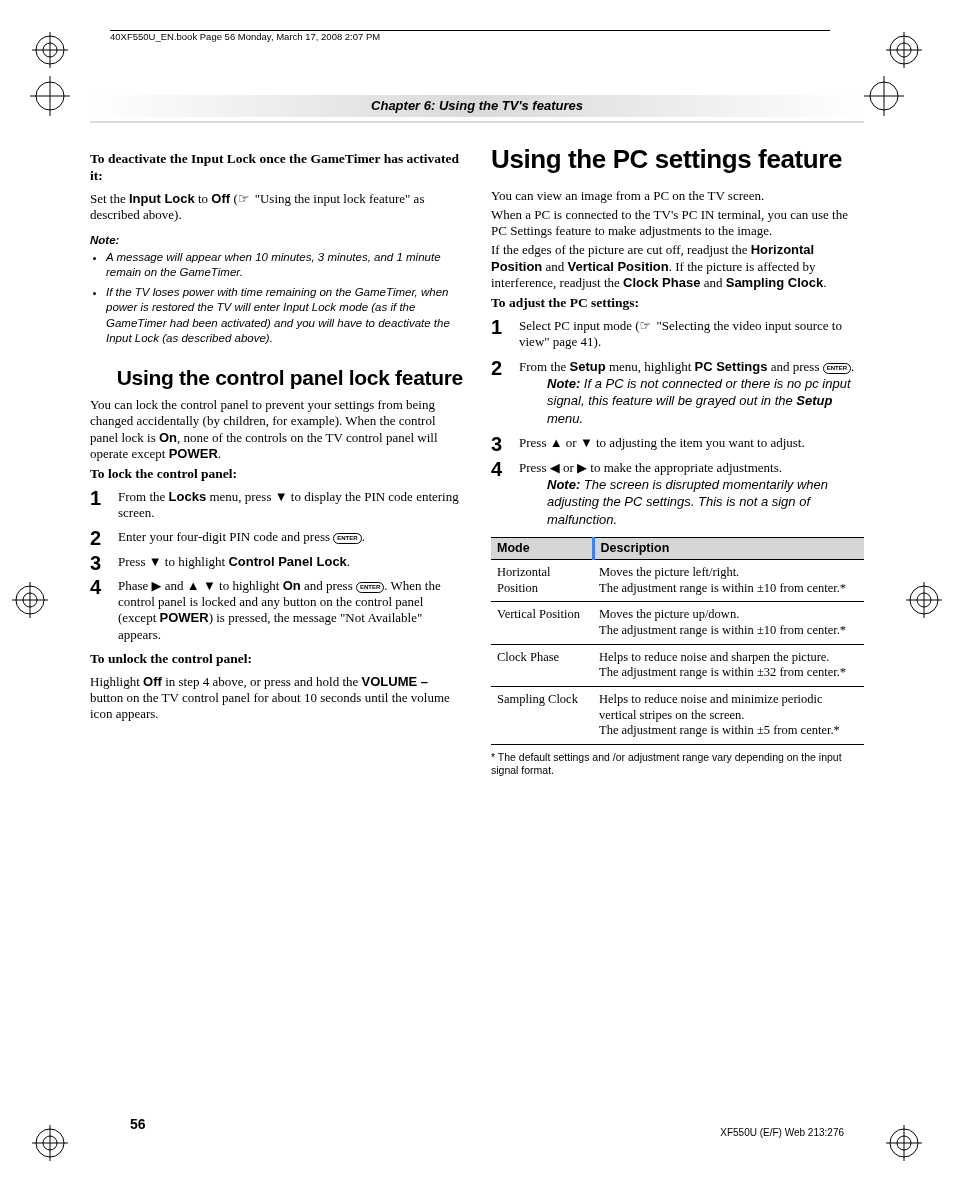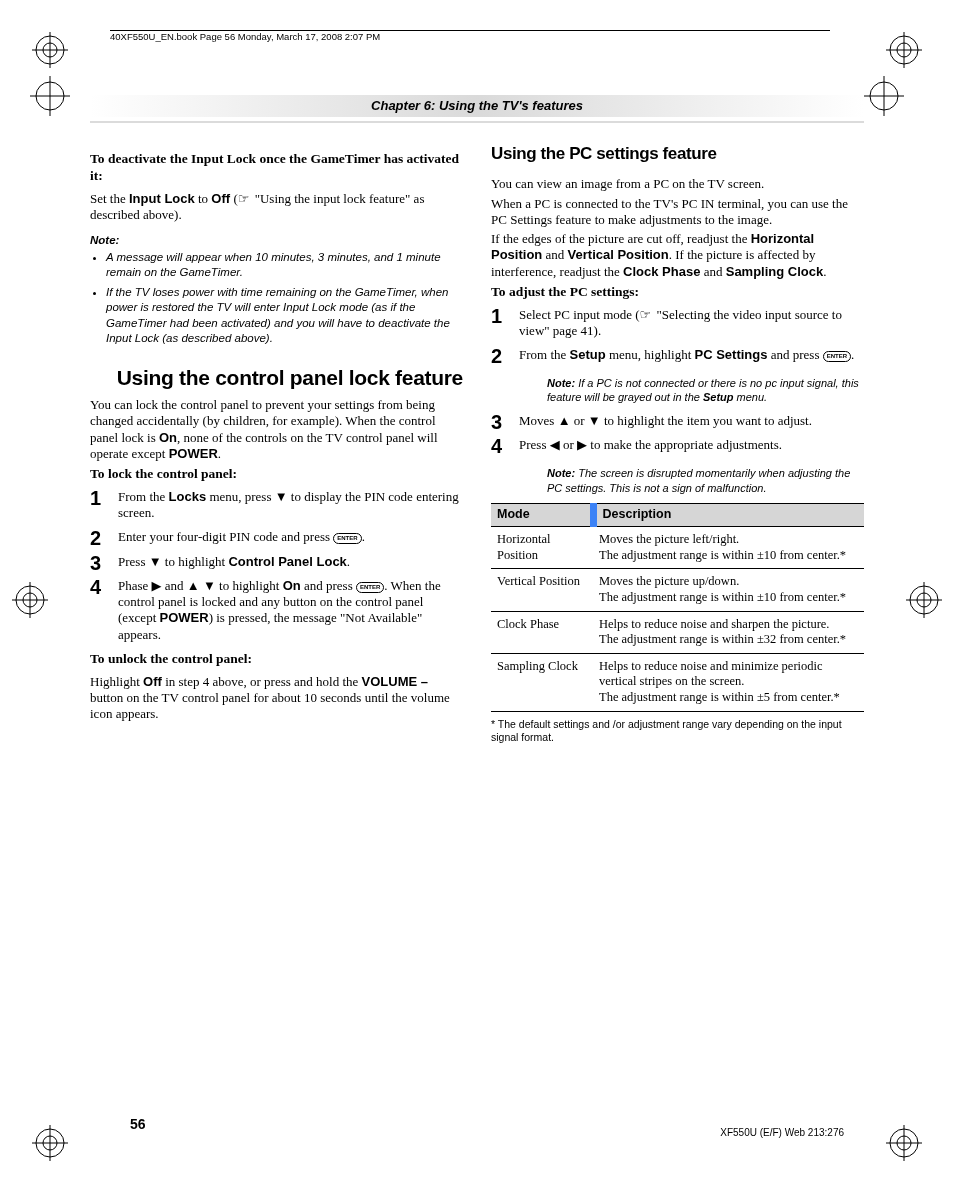--- a/index.html
+++ b/index.html
@@ -81,21 +81,21 @@
     font-weight: bold;
     font-size: 21px;
     margin: 18px 0 6px 0;
     text-align: right;
   }
   h1.condensed {
     font-family: "Arial Narrow", Arial, sans-serif;
     font-stretch: condensed;
     letter-spacing: -0.4px;
     font-weight: bold;
-    font-size: 17px;
+    font-size: 26px;
     margin: -4px 0 12px 0;
   }
   .sans-b { font-family: Arial, Helvetica, sans-serif; font-weight: bold; }
   ol.steps {
     list-style: none;
     padding: 0; margin: 6px 0;
     counter-reset: step;
   }
   ol.steps > li {
     counter-increment: step;
@@ -106,43 +106,43 @@
   ol.steps > li::before {
     content: counter(step);
     position: absolute; left: 0; top: -3px;
     font-family: "Arial Narrow", Arial, sans-serif;
     font-weight: bold;
     font-size: 20px;
   }
   .inline-note {
     font-family: Arial, Helvetica, sans-serif;
     font-style: italic;
-    font-size: 11px;
+    font-size: 13px;
     margin-left: 28px;
-    margin-top: 12px;
+    margin-top: 0;
     margin-bottom: 6px;
     line-height: 1.35;
   }
   .inline-note .lbl { font-weight: bold; }
   table.modes {
     width: 100%;
     border-collapse: collapse;
     margin-top: 8px;
     font-size: 12.5px;
   }
   table.modes th {
     background: #d6d6d6;
     font-family: "Arial Narrow", Arial, sans-serif;
     font-weight: bold;
     text-align: left;
     padding: 3px 6px;
     border: 1px solid #000;
     border-left: none; border-right: none;
   }
-  table.modes th:first-child { border-right: 7px solid #3b82f6; }
+  table.modes th:first-child { border-right: 3px solid #3b82f6; }
   table.modes td {
     padding: 5px 6px;
     border-bottom: 0.5px solid #000;
     vertical-align: top;
   }
   table.modes td.mode-name { width: 90px; }
   .table-footnote {
     font-family: Arial, Helvetica, sans-serif;
     font-size: 10.5px;
     margin-top: 6px;
@@ -271,21 +271,21 @@
       <p>
         <span>If the edges of the picture are cut off, readjust the </span><span class="sans-b">Horizontal Position</span><span> and </span><span class="sans-b">Vertical Position</span><span>. If the picture is affected by interference, readjust the </span><span class="sans-b">Clock Phase</span><span> and </span><span class="sans-b">Sampling Clock</span><span>.</span>
       </p>
       <p class="bold-intro">To adjust the PC settings:</p>
       <ol class="steps">
         <li><span>Select PC input mode (</span><span class="pointer"></span><span> "Selecting the video input source to view" page 41).</span></li>
         <li>
           <span>From the </span><span class="sans-b">Setup</span><span> menu, highlight </span><span class="sans-b">PC Settings</span><span> and press </span><span class="enter-badge">ENTER</span><span>.</span>
           <div class="inline-note"><span class="lbl">Note:</span> <span>If a PC is not connected or there is no pc input signal, this feature will be grayed out in the </span><span style="font-weight:bold">Setup</span><span> menu.</span></div>
         </li>
-        <li>Moves ▲ or ▼ to highlight the item you want to adjust.</li>
+        <li>Press ▲ or ▼ to adjusting the item you want to adjust.</li>
         <li>
           <span>Press ◀ or ▶ to make the appropriate adjustments.</span>
           <div class="inline-note"><span class="lbl">Note:</span> <span>The screen is disrupted momentarily when adjusting the PC settings. This is not a sign of malfunction.</span></div>
         </li>
       </ol>
 
       <table class="modes">
         <thead>
           <tr>
             <th>Mode</th>

